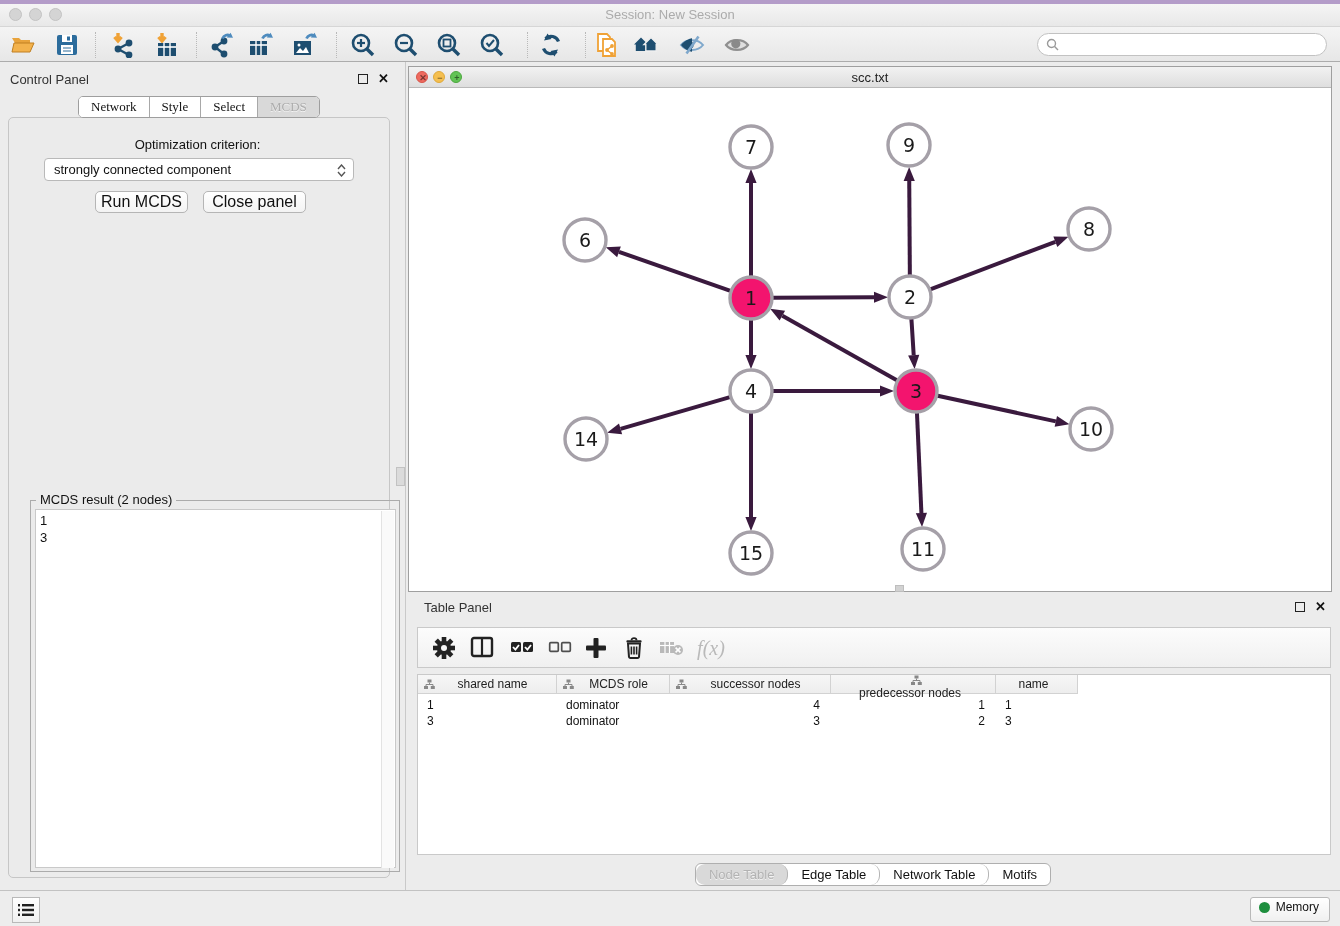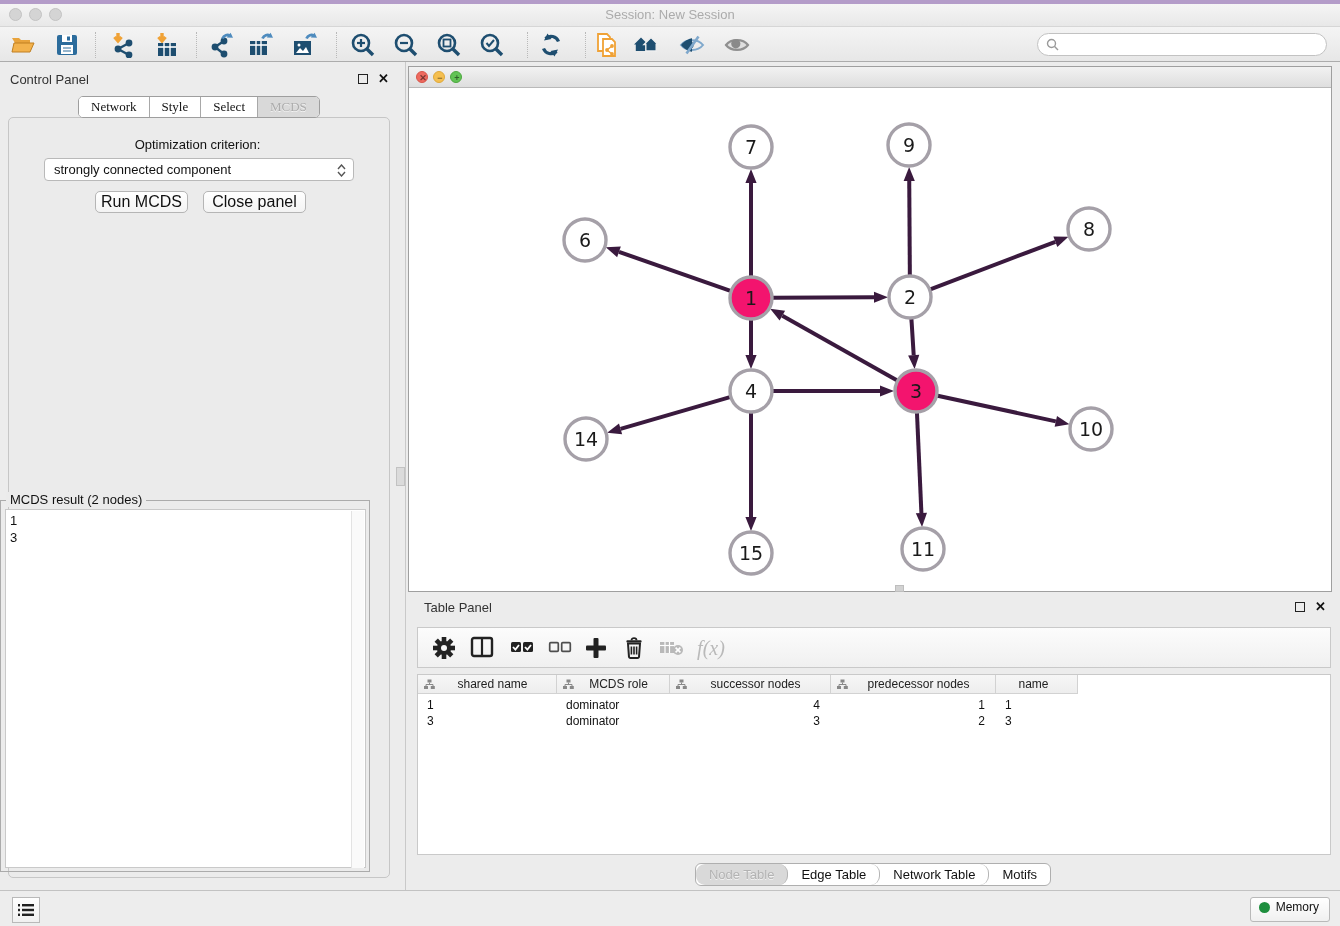--- a/index.html
+++ b/index.html
@@ -21,21 +21,21 @@
 .ph-x { font-size:13px; font-weight:bold; color:#111; line-height:10px; }
 .cp-tabs { position:absolute; left:78px; top:34px; height:22px; display:flex; border:1px solid #9E9E9E; border-radius:5px; overflow:hidden; background:#FFF; z-index:3; }
 .cp-tab { font-size:13px; color:#111; background:#FFF; display:flex; align-items:center; justify-content:center; border-right:1px solid #A8A8A8; padding:0 12px;font-family:Liberation Serif, serif; }
 .cp-tab:last-child { border-right:none; }
 .cp-tab.disabled { background:#D9D9D9; color:#ACACAC; text-shadow:0 1px 0 #F4F4F4; }
 .cp-box { position:absolute; left:8px; top:55px; width:382px; height:761px; border:1px solid #C6C6C6; border-radius:5px; background:#EBEBEB; }
 .opt-label { position:absolute; left:0; top:75px; width:395px; text-align:center; font-size:13px; color:#111; }
 .cp-select { position:absolute; left:44px; top:96px; width:310px; height:23px; background:#FFF; border:1px solid #B9B9B9; border-radius:4px; font-size:13px; color:#111; display:flex; align-items:center; padding-left:9px; }
 .cp-select .stepper { position:absolute; right:6px; top:1px; width:12px; height:20px; display:flex; flex-direction:column; align-items:center; justify-content:center; gap:1px; color:#555; }
 .cp-btn { position:absolute; top:129px; height:22px; background:linear-gradient(#FFFFFF,#F3F3F3); border:1px solid #B5B5B5; border-radius:5px; font-size:16px; color:#111; display:flex; align-items:center; justify-content:center; }
-.fieldset { position:absolute; left:0; top:438px; width:370px; height:372px; border:1px solid #ABABAB; }
+.fieldset { position:absolute; left:30px; top:438px; width:370px; height:372px; border:1px solid #ABABAB; }
 .fieldset-legend { position:absolute; left:5px; top:-9px; background:#EBEBEB; padding:0 4px; font-size:13px; color:#111; }
 .result-area { position:absolute; left:4px; top:8px; width:361px; height:359px; background:#FFF; border:1px solid #C9C9C9; font-size:13px; color:#111; padding:2px 0 0 4px; line-height:17px; }
 .result-scroll { position:absolute; right:1px; top:1px; width:13px; height:357px; background:#FAFAFA; border-left:1px solid #E3E3E3; }
 .splitter-handle { position:absolute; left:396px; top:467px; width:9px; height:19px; background:#DBDBDB; border:1px solid #C2C2C2; }
 .vdiv { position:absolute; left:405px; top:62px; width:1px; height:828px; background:#C9C9C9; }
 .net-window { position:absolute; left:408px; top:66px; width:924px; height:526px; border:1px solid #9F9F9F; background:#FFF; }
 .net-titlebar { position:absolute; left:0; top:0; width:100%; height:21px; background:linear-gradient(#F2F2F2,#DEDEDE); border-bottom:1px solid #B9B9B9; }
 .net-traffic { position:absolute; left:7px; top:4px; display:flex; gap:5px; }
 .ntl { width:12px; height:12px; border-radius:50%; position:relative; }
 .ntl span { position:absolute; left:0; top:0; width:12px; text-align:center; font-size:9px; line-height:12px; color:rgba(0,0,0,.5); font-weight:bold; }
@@ -268,20 +268,21 @@
         <div class="ntl" style="background:#EE6A5F;border:1px solid #D8564A;">
             <span>✕</span>
           </div>
         <div class="ntl" style="background:#F5BF4F;border:1px solid #DEA93C;">
             <span>−</span>
           </div>
         <div class="ntl" style="background:#61C354;border:1px solid #4DA73F;">
             <span>+</span>
           </div>
       </div>
+      <div class="net-title">scc.txt</div>
     </div>
     <div class="net-canvas">
       <svg id="graph-svg" width="922" height="503" viewBox="0 0 922 503">
           <g>
             <line x1="342" y1="189" x2="342" y2="95" stroke="#3A1A3E" stroke-width="4"></line>
             <polygon points="342,81 347.6,95 336.4,95" fill="#3A1A3E"></polygon>
           </g>
           <g>
             <line x1="322.1752536154717" y1="203.07328138371903" x2="209.98527951633417" y2="163.8743747707674" stroke="#3A1A3E" stroke-width="4"></line>
             <polygon points="196.76878192664867,159.2565623599134 211.83240448067576,158.58777573489317 208.13815455199259,169.1609738066416" fill="#3A1A3E"></polygon>
@@ -485,21 +486,21 @@
               <rect x="3.5" y="0.5" width="4" height="3" fill="#888"></rect>
               <rect x="0" y="7" width="4" height="3" fill="#888"></rect>
               <rect x="6.8" y="7" width="4" height="3" fill="#888"></rect>
               <path d="M5.5 3.5 v2 M2 7 v-1.5 h7 V7" stroke="#888" fill="none"></path>
             </svg>
           </span>
           <span class="hlabel">successor nodes</span>
         </div>
         <div class="tp-cell" style="top: 22px; left: 252px; width: 161px; text-align: right; padding: 0px 11px 0px 0px;">4</div>
         <div class="tp-cell" style="top: 38px; left: 252px; width: 161px; text-align: right; padding: 0px 11px 0px 0px;">3</div>
-        <div class="tp-header" style="left: 413px; width: 165px;">
+        <div class="tp-header" style="left: 413px; width: 165px; flex-direction: column;">
           <span class="hicon">
             <svg width="11" height="11" viewBox="0 0 11 11">
               <rect x="3.5" y="0.5" width="4" height="3" fill="#888"></rect>
               <rect x="0" y="7" width="4" height="3" fill="#888"></rect>
               <rect x="6.8" y="7" width="4" height="3" fill="#888"></rect>
               <path d="M5.5 3.5 v2 M2 7 v-1.5 h7 V7" stroke="#888" fill="none"></path>
             </svg>
           </span>
           <span class="hlabel">predecessor nodes</span>
         </div>

